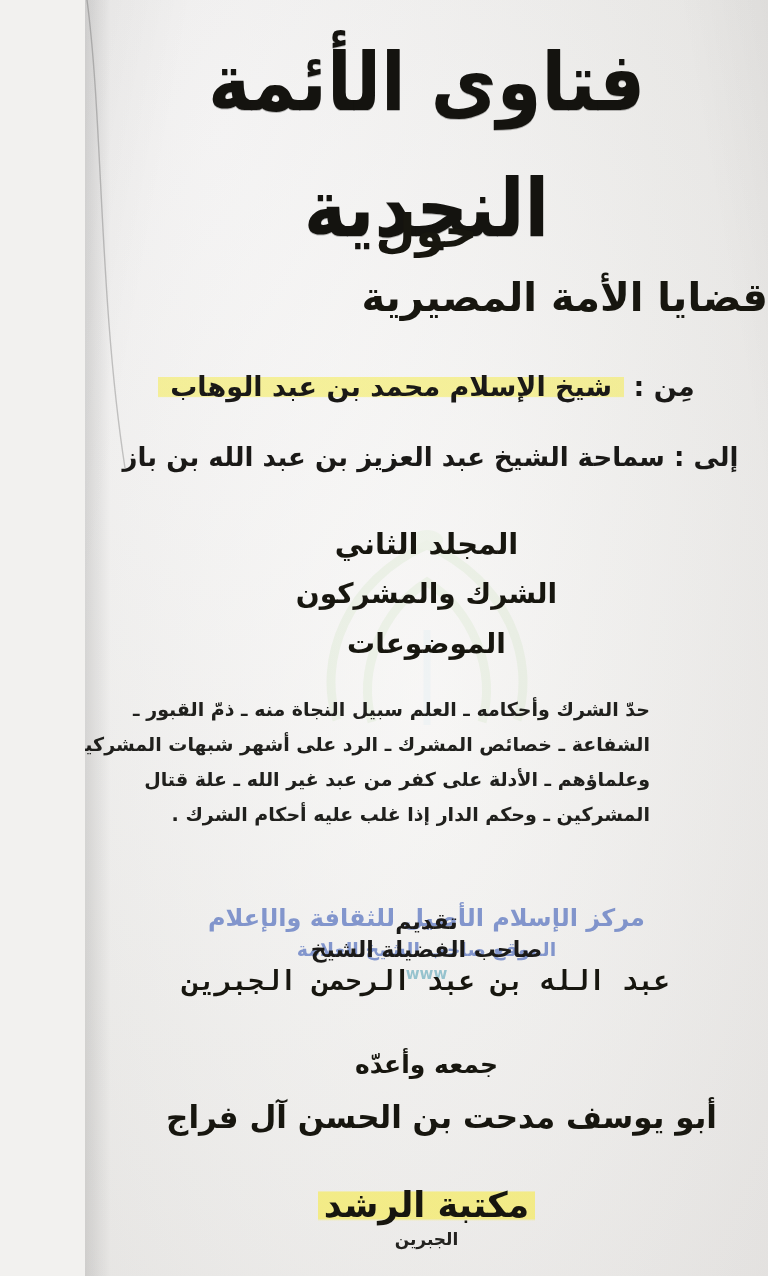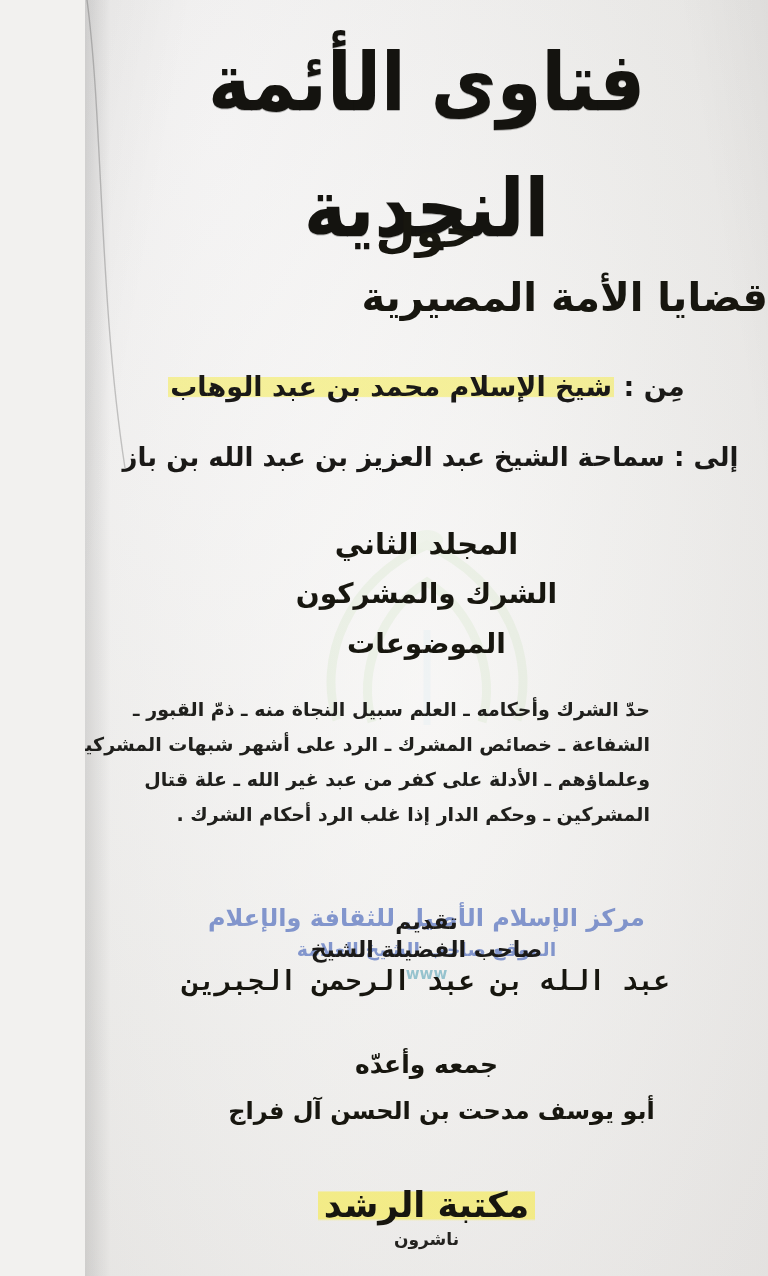--- a/index.html
+++ b/index.html
@@ -90,21 +90,21 @@
     position: absolute;
     top: 366px;
     left: 0;
     right: 0;
     font-size: 27px;
     font-weight: 600;
     color: #1a1917;
   }
   .hl {
     background: linear-gradient(to bottom, rgba(245,236,80,0.0) 18%, rgba(245,236,80,0.55) 20%, rgba(245,236,80,0.55) 82%, rgba(245,236,80,0.0) 86%);
-    padding: 0 2px;
+    padding: 0 12px;
   }
   .to-line {
     position: absolute;
     top: 437px;
     left: 0;
     right: 8px;
     font-size: 26px;
     font-weight: 600;
     color: #1a1917;
     margin-left: 16px;
@@ -205,21 +205,21 @@
     right: 0;
     font-size: 25px;
     font-weight: 700;
     color: #17160f;
   }
   .compiler {
     position: absolute;
     top: 1093px;
     left: 0;
     right: 0;
-    font-size: 24px;
+    font-size: 31px;
     font-weight: 700;
     color: #17160f;
     padding-left: 30px;
   }
   .publisher {
     position: absolute;
     top: 1178px;
     left: 0;
     right: 0;
     font-size: 35px;
@@ -302,35 +302,35 @@
     </div>
 
     <div class="ar volume">المجلد الثاني</div>
     <div class="ar volume-topic">الشرك والمشركون</div>
     <div class="ar topics-head">الموضوعات</div>
 
     <div class="ar topics-body">
       <div class="row">حدّ الشرك وأحكامه ـ العلم سبيل النجاة منه ـ ذمّ القبور ـ</div>
       <div class="row">الشفاعة ـ خصائص المشرك ـ الرد على أشهر شبهات المشركين ـ</div>
       <div class="row">وعلماؤهم ـ الأدلة على كفر من عبد غير الله ـ علة قتال</div>
-      <div class="row">المشركين ـ وحكم الدار إذا غلب الرد أحكام الشرك .</div>
+      <div class="row">المشركين ـ وحكم الدار إذا غلب عليه أحكام الشرك .</div>
     </div>
 
     <div class="ar stamp">
       <div class="l1">مركز الإسلام الأصيل للثقافة والإعلام</div>
       <div class="l2">الموقع صاحب الشيخ العلامة</div>
       <div class="l3">www</div>
     </div>
 
     <div class="ar taqdim">تقديم</div>
     <div class="ar presenter-title">صاحب الفضيلة الشيخ</div>
     <div class="ar presenter">عبد الله بن عبد الرحمن الجبرين</div>
 
     <div class="ar compiled-label">جمعه وأعدّه</div>
     <div class="ar compiler">أبو يوسف مدحت بن الحسن آل فراج</div>
 
     <div class="ar publisher">
       <span class="hl2">مكتبة الرشد</span>
     </div>
-    <div class="ar publisher-sub">ناشرون</div>
+    <div class="ar publisher-sub">الجبرين</div>
 
   </div>
 </div>
 
 </body></html>

